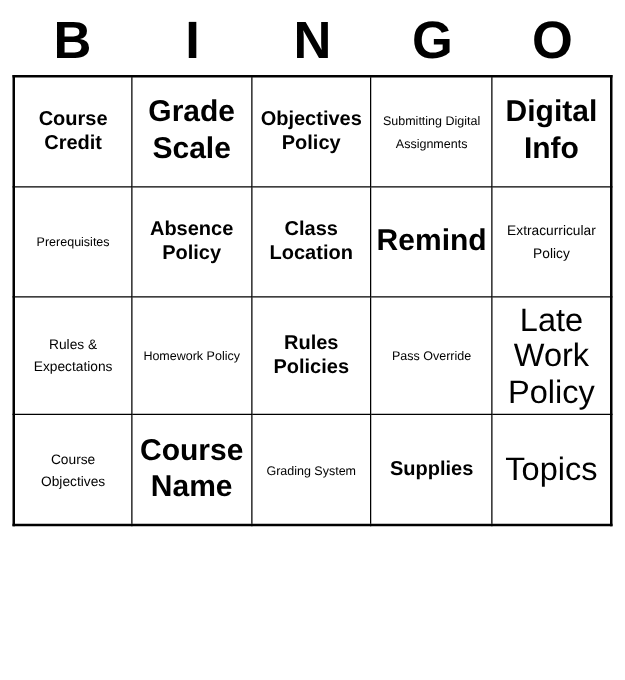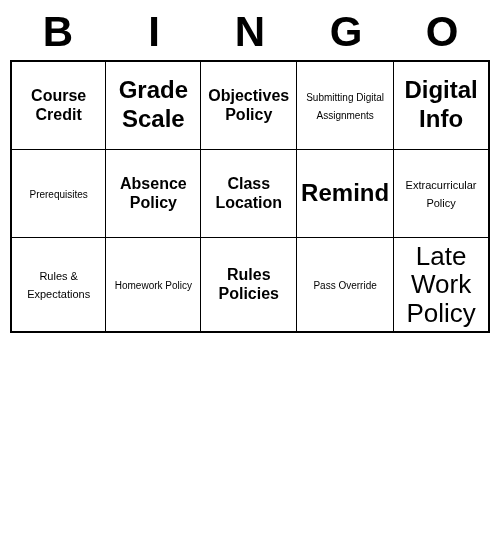--- a/index.html
+++ b/index.html
@@ -93,14 +93,21 @@
         <td><span class="text-lg">Remind</span></td>
         <td><span class="text-xs">Extracurricular Policy</span></td>
       </tr>
       <tr>
         <td><span class="text-xs">Rules &amp; Expectations</span></td>
         <td><span class="text-sm">Homework Policy</span></td>
         <td><span class="text-md">Rules Policies</span></td>
         <td><span class="text-sm">Pass Override</span></td>
         <td><span class="text-xl">Late Work Policy</span></td>
       </tr>
+      <tr>
+        <td><span class="text-xs">Course Objectives</span></td>
+        <td><span class="text-lg">Course Name</span></td>
+        <td><span class="text-sm">Grading System</span></td>
+        <td><span class="text-md">Supplies</span></td>
+        <td><span class="text-xl">Topics</span></td>
+      </tr>
     </tbody>
 </table>
 
 </body></html>

